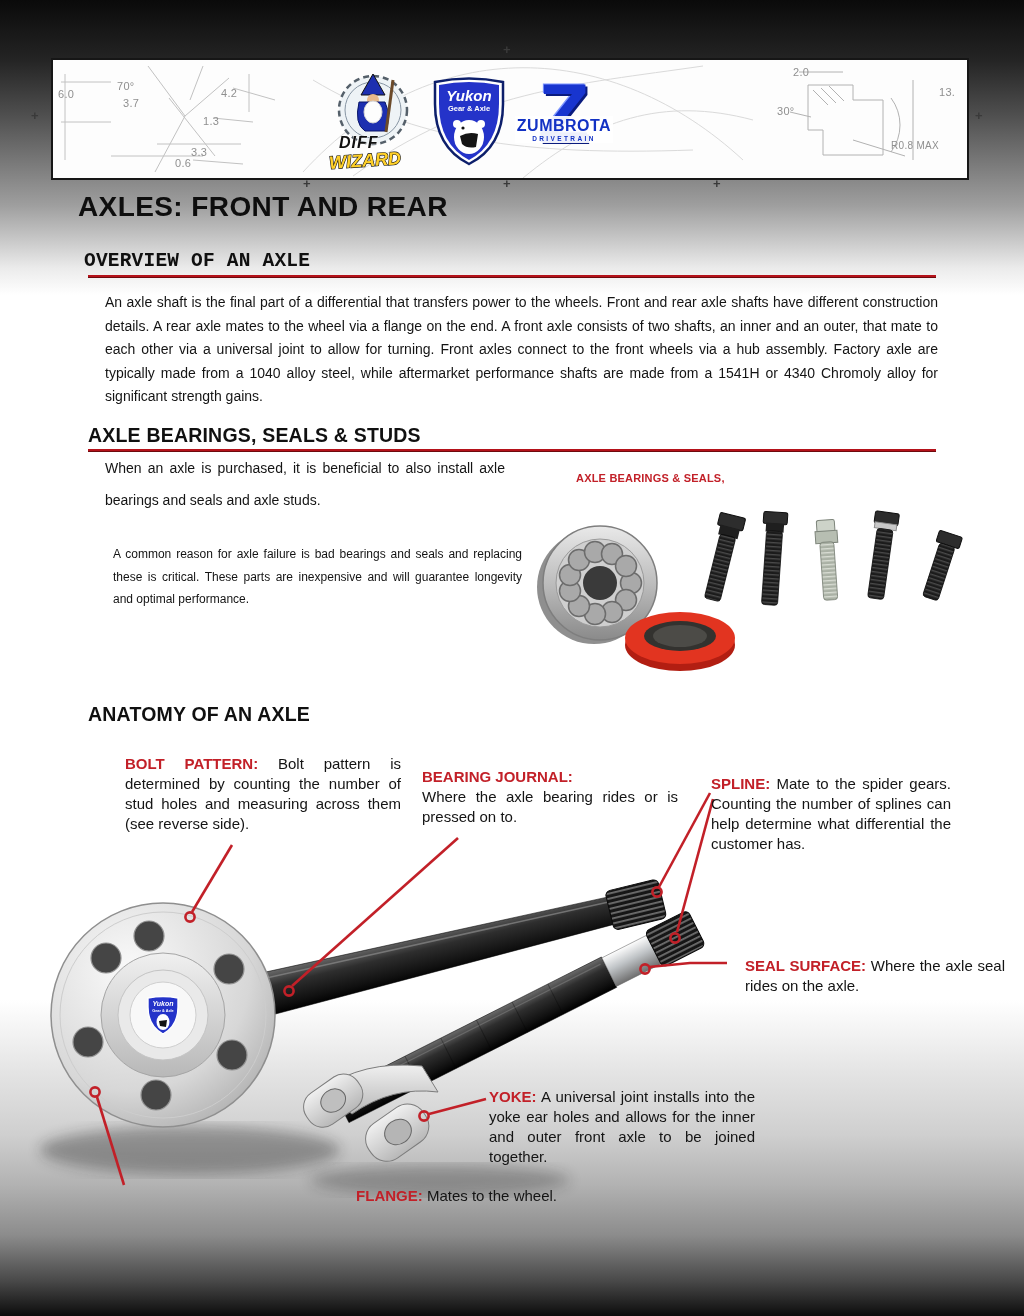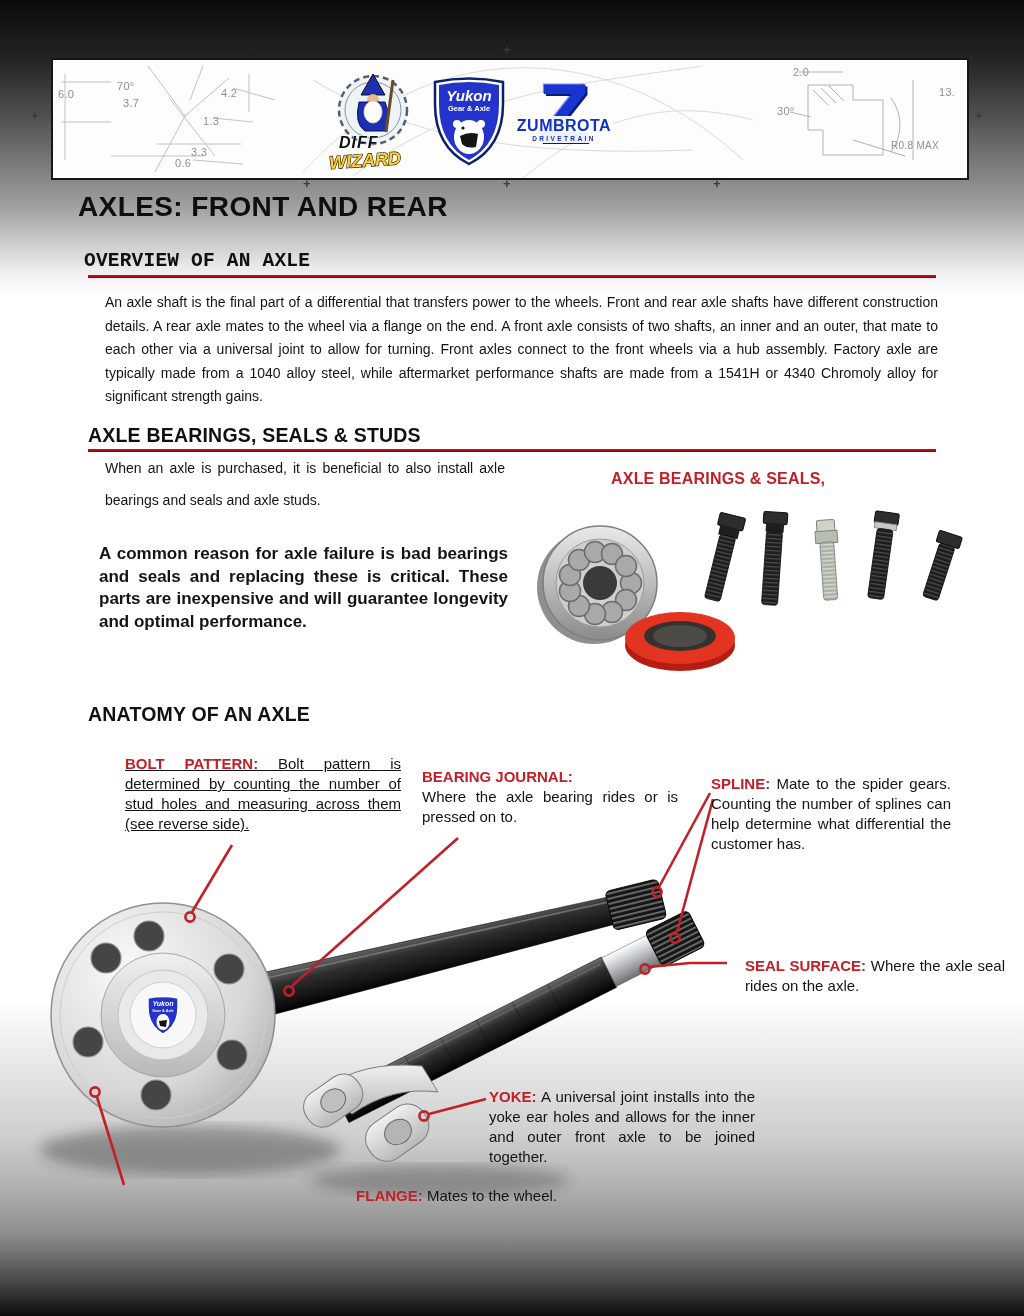--- a/index.html
+++ b/index.html
@@ -40,32 +40,32 @@
   .sec-overview { left:84px; top:250px;font-family:Liberation Mono, monospace; }
   .sec-bearings { left:88px; top:424px; }
   .sec-anatomy  { left:88px; top:703px; }
   .rule { position:absolute; height:3px; background:#b5121a; border-bottom:1px solid #6e0a0e; }
   .rule-overview { left:88px; top:275px; width:848px; }
   .rule-bearings { left:88px; top:449px; width:848px; }
 
   .body-text { position:absolute; font-size:14px; line-height:23.5px; text-align:justify; color:#141414; }
   .overview-body { left:105px; top:291px; width:833px; }
   .bearings-lead { left:105px; top:452px; width:400px; font-weight:normal; line-height:32px; }
-  .bearings-body { left:99px; top:543px; width:409px; font-size:17px; line-height:22.5px;font-weight:bold; }
-
-  .photo-label { position:absolute; left:611px; top:466px; font-size:16px; font-weight:bold;
+  .bearings-body { left:113px; top:543px; width:409px; font-size:12px; line-height:22.5px; }
+
+  .photo-label { position:absolute; left:576px; top:466px; font-size:11px; font-weight:bold;
                  color:#c22028; line-height:25px; letter-spacing:0.2px; }
 
   .parts-photo { position:absolute; left:530px; top:498px; width:470px; height:180px; }
   .axle-art { position:absolute; left:0; top:780px; width:1024px; height:450px; }
 
   
   .callout { position:absolute; font-size:15px; line-height:20px; text-align:justify; color:#141414; }
   .co-label { color:#c22028; font-weight:bold; }
-  .co-bolt    { left:125px; top:754px; width:276px;text-decoration:underline; }
+  .co-bolt    { left:125px; top:754px; width:276px; }
   .co-bearing { left:422px; top:767px; width:256px; }
   .co-bearing .co-label { display:block; text-align:left; }
   .co-spline  { left:711px; top:774px; width:240px; }
   .co-seal    { left:733px; top:956px; width:260px;margin-left:12px; }
   .co-yoke    { left:489px; top:1087px; width:266px; }
   .co-flange  { left:127px; top:1186px; width:430px; text-align:right; white-space:nowrap; }
 </style>
 </head>
 <body>
 

